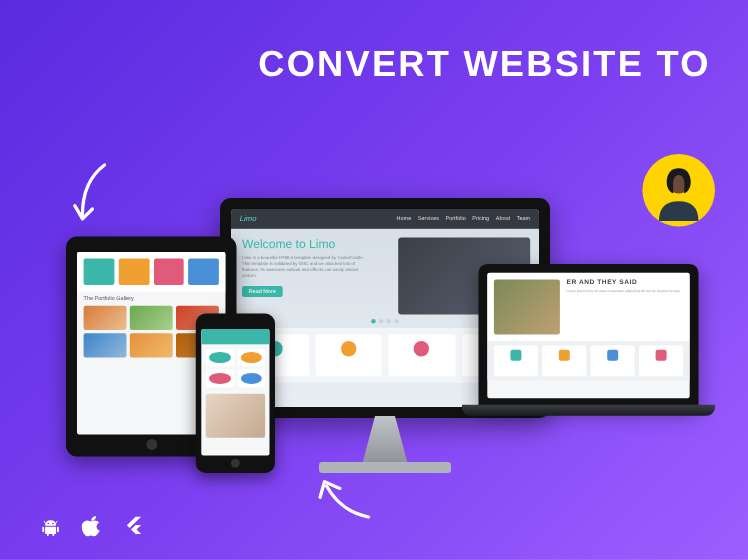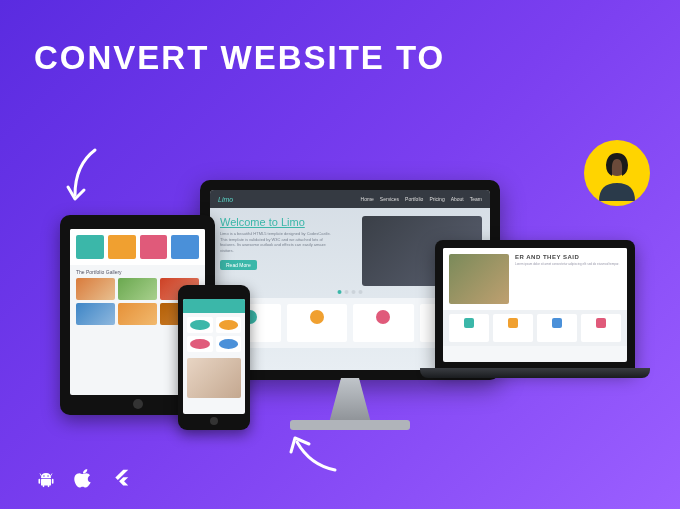--- a/index.html
+++ b/index.html
@@ -9,21 +9,21 @@
     background: linear-gradient(135deg, #5a2be0 0%, #7b3ff0 50%, #9b5fff 100%);
     font-family: Arial, Helvetica, sans-serif;
     position: relative;
     overflow: hidden;
   }
   .headline {
     position: absolute;
     top: 38px;
     left: 50%;
     transform: translateX(-50%);
-    text-align: left;
+    text-align: right;
     color: #fff;
     font-weight: 900;
     font-size: 33px;
     letter-spacing: 2px;
     line-height: 1.2;
     width: 90%;
   }
   .avatar {
     position: absolute;
     right: 30px;
@@ -105,21 +105,21 @@
     padding: 0 8px;
     color: #ddd;
     font-size: 5px;
   }
   .site-nav span:first-child { color: #5bd6c8; font-style: italic; font-size: 7px; }
   .site-hero {
     padding: 8px 10px;
     position: relative;
     height: 90px;
   }
-  .site-hero-title { color: #3bb7a9; font-size: 11px; font-weight: 400; text-decoration: underline; }
+  .site-hero-title { color: #3bb7a9; font-size: 11px; font-weight: 400; }
   .site-hero-text { color: #7a8390; font-size: 4px; line-height: 1.4; width: 45%; margin-top: 3px; }
   .site-hero-btn { display:inline-block; margin-top:6px; background:#3bb7a9; color:#fff; font-size:5px; padding:2px 6px; border-radius:2px; }
   .site-hero-img {
     position: absolute;
     right: 8px; top: 8px;
     width: 120px; height: 70px;
     background: linear-gradient(135deg,#3a3f47,#5a6070);
     border-radius: 3px;
   }
   .site-dots { position:absolute; bottom:4px; left:50%; transform:translateX(-50%); display:flex; gap:3px; }

